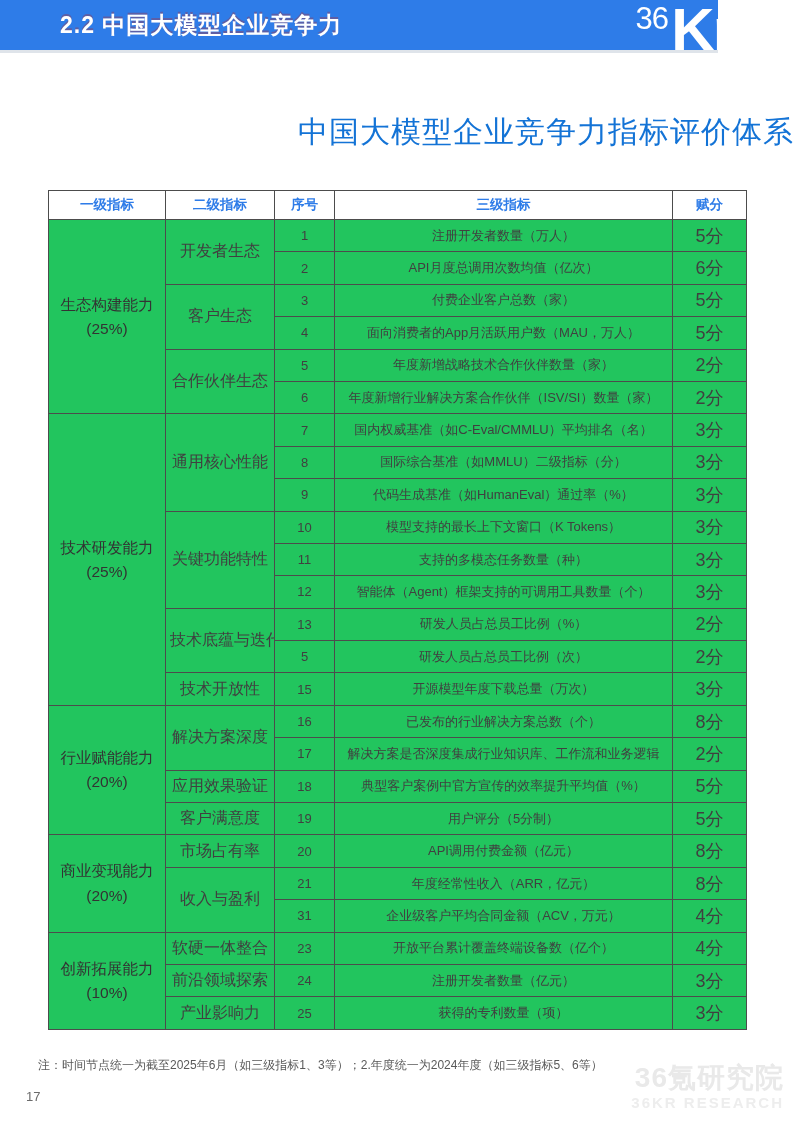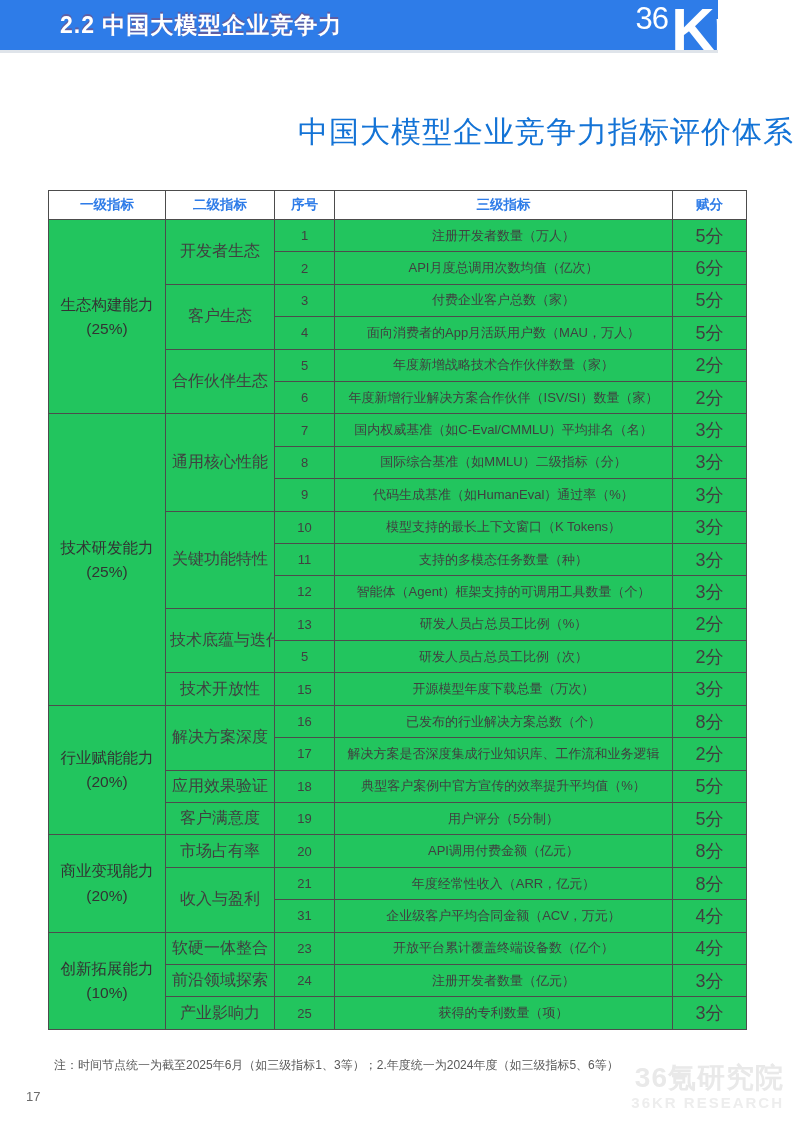--- a/index.html
+++ b/index.html
@@ -55,21 +55,21 @@
     background:#ffffff;
   }
   .indicator-table tbody td { height:32.4px; }
   .indicator-table td.lvl1 {
     font-weight:normal; font-size:15.5px; color:#333333; line-height:1.55;
   }
   .indicator-table td.lvl2 { font-size:16px; }
   .indicator-table td.score { font-size:18px; }
   
   .footnote {
-    position:absolute; left:54px; top:1057px;
+    position:absolute; left:38px; top:1057px;
     font-size:12px; color:#595959; white-space:nowrap;
   }
   .page-number {
     position:absolute; left:26px; top:1089px;
     font-size:13px; color:#6b6b6b;
   }
   .watermark {
     position:absolute; right:10px; bottom:12px;
     text-align:right; color:#e9e9e9; line-height:1.15;
     user-select:none;

